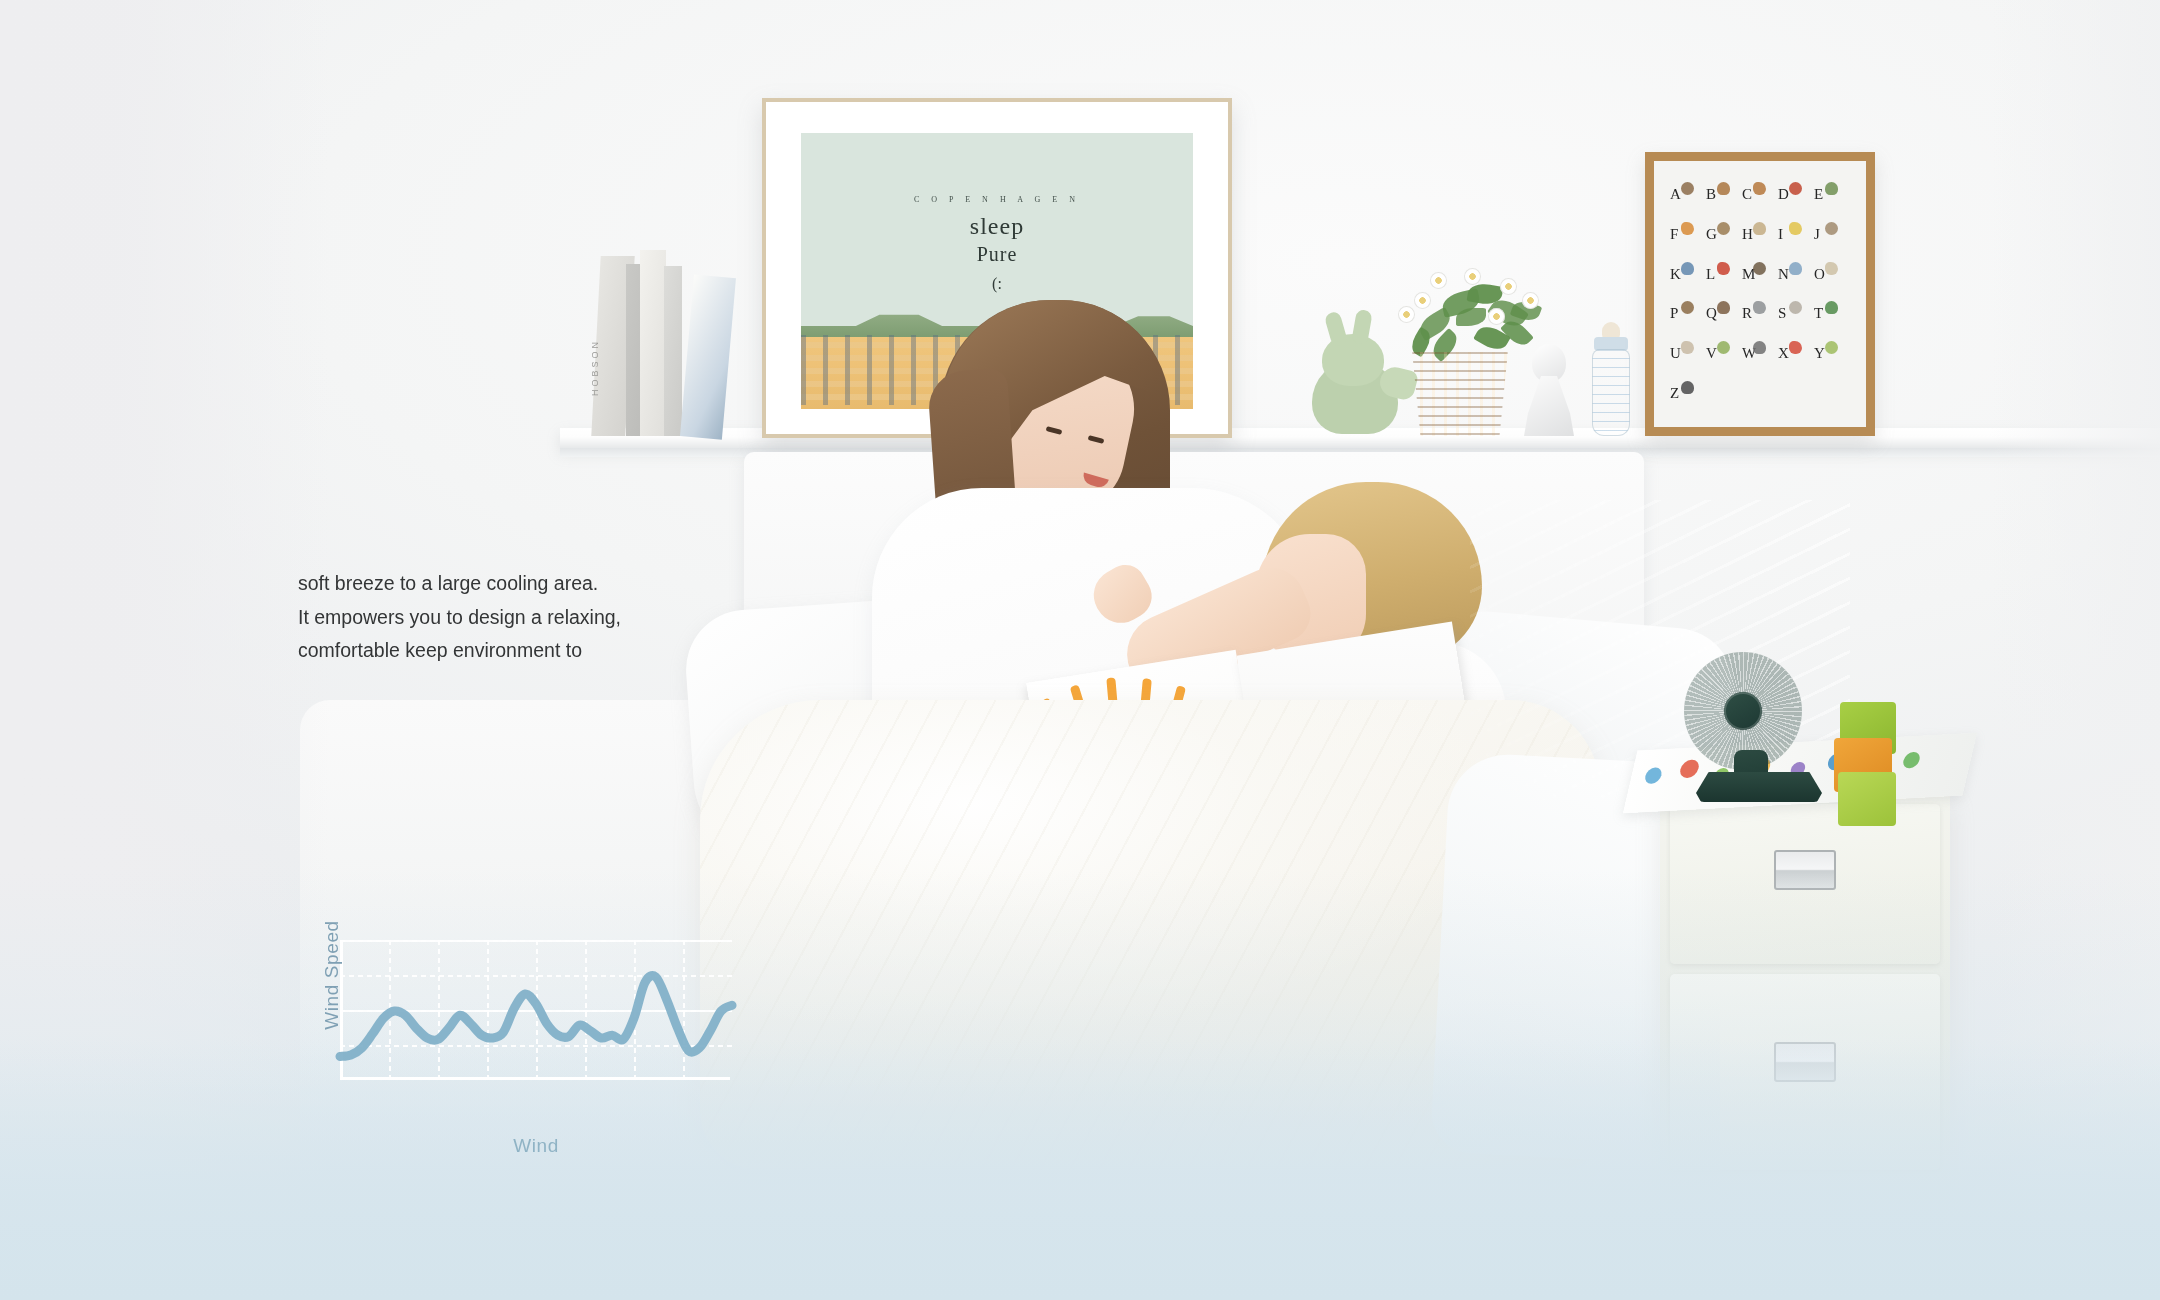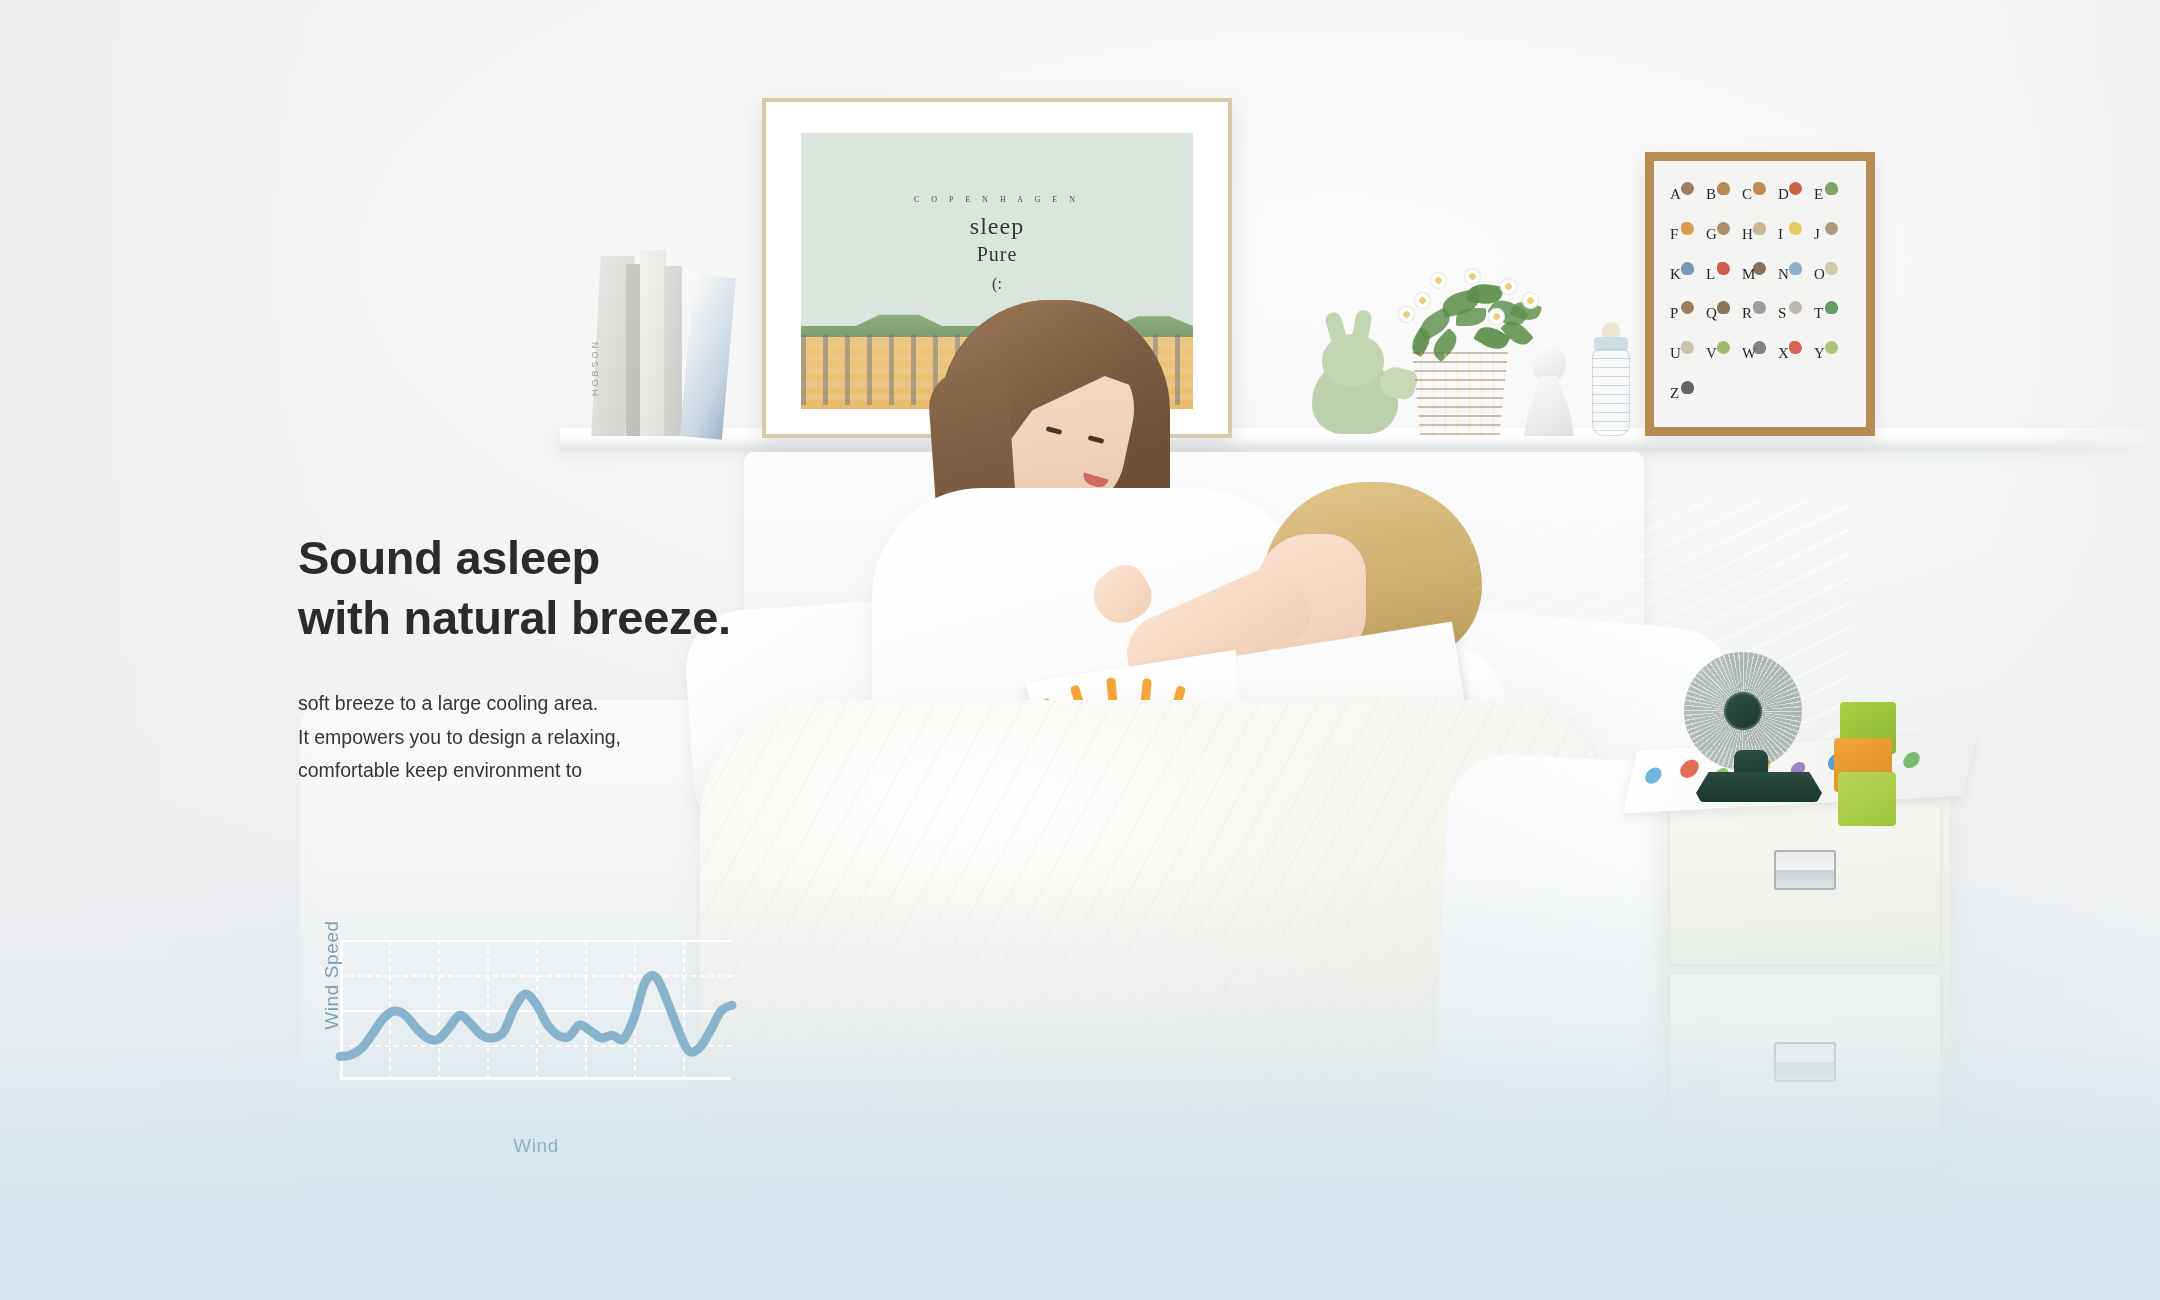--- a/index.html
+++ b/index.html
@@ -657,24 +657,20 @@
   <div class="photo block" id="blk-orange"></div>
   <div class="photo block" id="blk-green-bot"></div>
 
   <div class="photo" id="mattress-fade"></div>
   <div class="photo" id="wall-fade-left"></div>
   <div class="photo" id="wall-fade-right"></div>
   <div class="photo" id="wall-fade-bottom"></div>
   <div class="photo" id="floor-blend"></div>
 
   <div id="copy">
-    <div id="headline">
-      <span class="hl">Sound asleep</span>
-      <span class="hl">with natural breeze.</span>
-    </div>
     <div id="subcopy">
       <span class="sl">soft breeze to a large cooling area.</span>
       <span class="sl">It empowers you to design a relaxing,</span>
       <span class="sl">comfortable keep environment to</span>
     </div>
   </div>
 
   <div id="chart">
     <div class="gl-v" style="left: 387px;"></div>
       <div class="gl-v" style="left: 338px;"></div>

